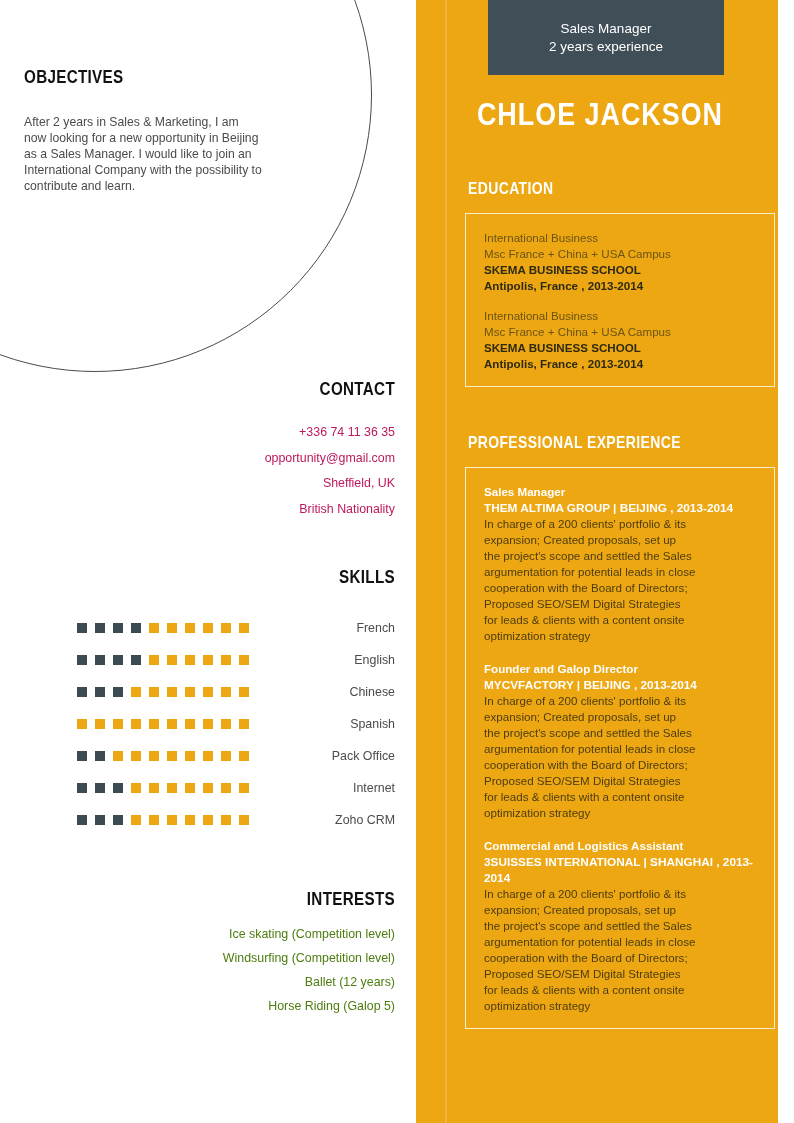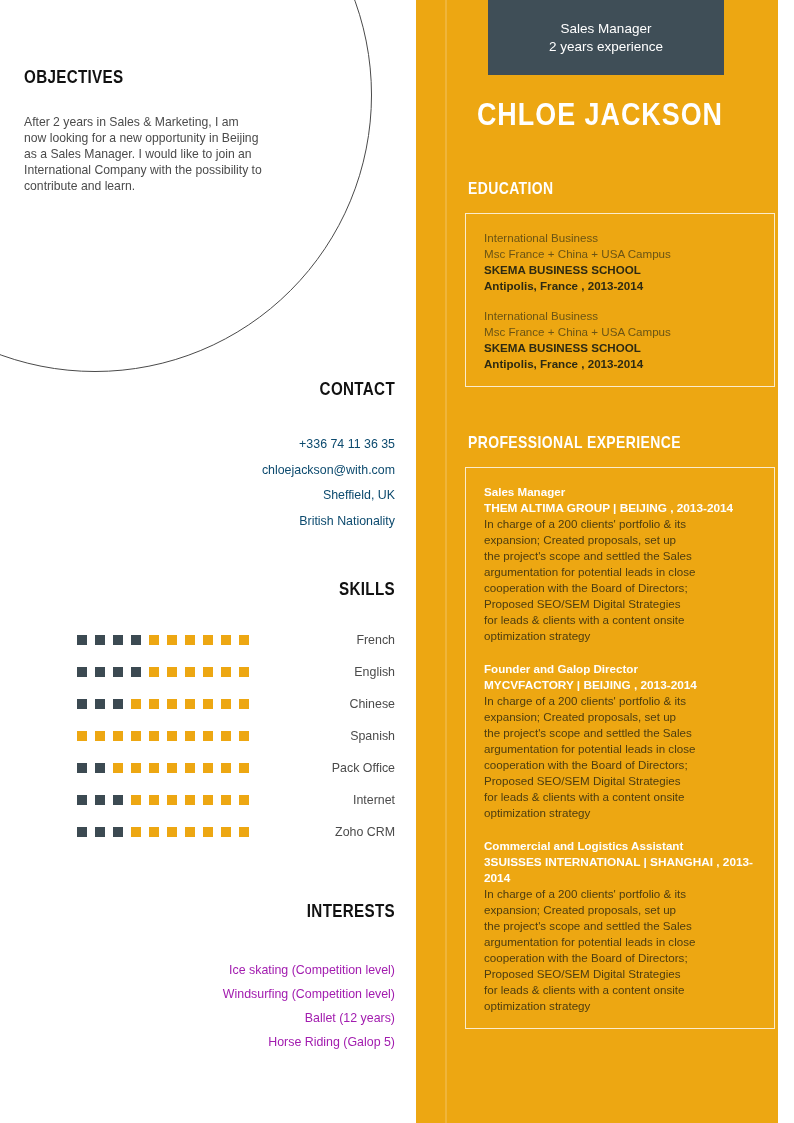--- a/index.html
+++ b/index.html
@@ -67,24 +67,24 @@
     white-space: pre-line;
   }
 
   .right-align-block {
     text-align: right;
   }
 
   #contact-head { margin-top: 0; }
   .contact-wrap { margin-top: 184px; }
   .contact-list {
-    margin-top: 32px;
+    margin-top: 20px;
     font-size: 12.4px;
     line-height: 25.5px;
-    color: #0c4a6e;
+    color: #be185d;
   }
 
   .skills-wrap { margin-top: 44px; }
   .skills-rows { margin-top: 24px; }
   .skill-row {
     display: flex;
     align-items: center;
     height: 32px;
   }
   .skill-squares {
@@ -102,24 +102,24 @@
   .sq.accent { background: #eda712; }
   .skill-label {
     flex: 1;
     text-align: right;
     font-size: 12.4px;
     color: #4b4b4b;
   }
 
   .interests-wrap { margin-top: 52px; }
   .interests-list {
-    margin-top: 36px;
+    margin-top: 12px;
     font-size: 12.4px;
     line-height: 24px;
-    color: #a21caf;
+    color: #4d7c0f;
   }
 
   
   .right-col {
     position: absolute;
     right: 16px;
     top: 0;
     width: 362px;
     height: 1123px;
     background: #eda712;
@@ -239,21 +239,21 @@
   <div class="objectives-body">After 2 years in Sales &amp; Marketing, I am
 now looking for a new opportunity in Beijing
 as a Sales Manager. I would like to join an
 International Company with the possibility to
 contribute and learn.</div>
 
   <div class="contact-wrap right-align-block">
     <div class="sec-head right" id="contact-head">CONTACT</div>
     <div class="contact-list">
       <div>+336 74 11 36 35</div>
-      <div>chloejackson@with.com</div>
+      <div>opportunity@gmail.com</div>
       <div>Sheffield, UK</div>
       <div>British Nationality</div>
     </div>
   </div>
 
   <div class="skills-wrap">
     <div class="sec-head right" id="skills-head">SKILLS</div>
     <div class="skills-rows" id="skills-rows">
         <div class="skill-row">
           <div class="skill-squares">

